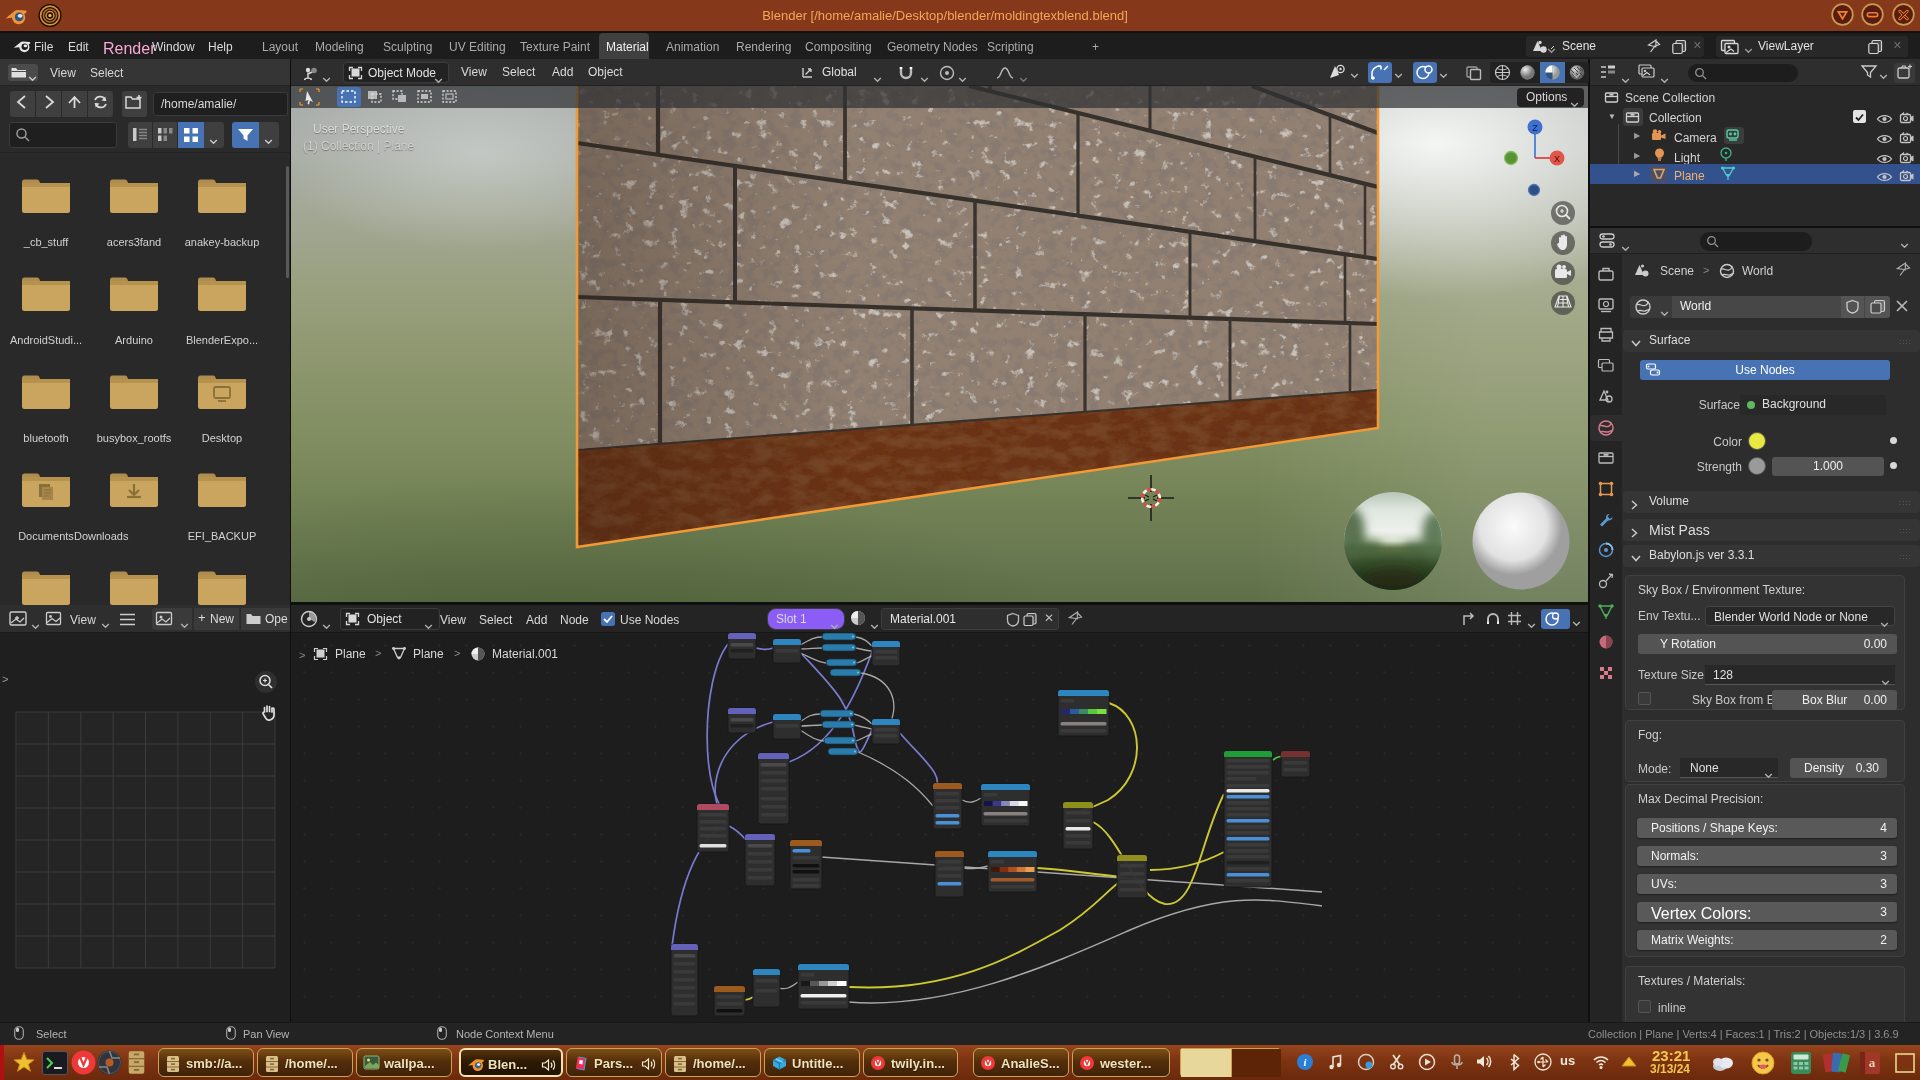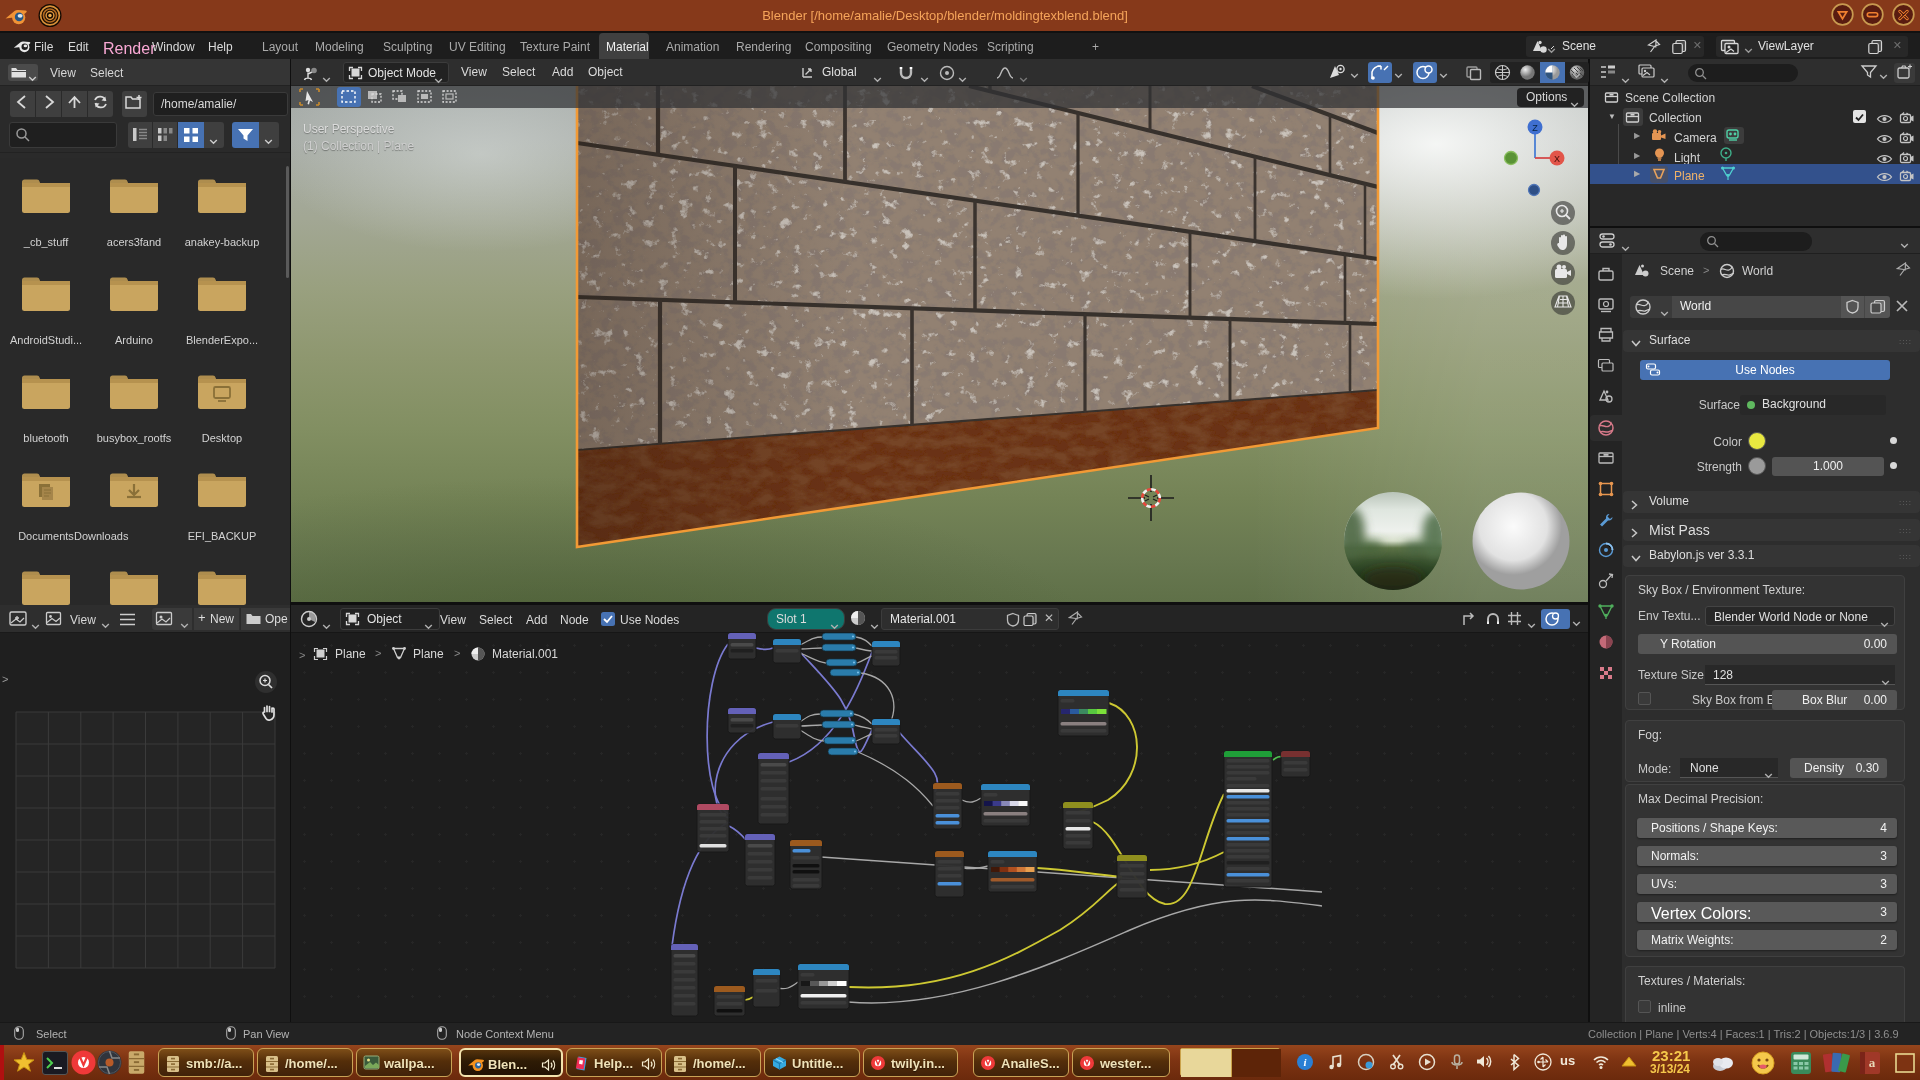--- a/index.html
+++ b/index.html
@@ -455,21 +455,21 @@
 <div style="position:absolute;left:438px;top:87px;width:24px;height:20px;"><svg width="24" height="20" viewBox="0 0 24 20">
       <rect x="5" y="4" width="13" height="11" fill="none" stroke="#d9d9d9" stroke-width="1.3" stroke-dasharray="2 1.6"></rect>
       <rect x="8" y="7" width="7" height="5" fill="none" stroke="#b9b9b9" stroke-width="1.2"></rect>
     </svg></div>
 <div style="position:absolute;left:1517px;top:88px;width:67px;height:19px;background:rgba(24,24,24,0.85);border-radius:4px;">
     <span style="position:absolute;left:9px;top:2px;font-size:12px;color:#d8d8d8">Options</span>
     <span style="position:absolute;right:5px;top:7px"><svg width="9" height="6" viewBox="0 0 9 6" style="vertical-align:1px">
         <path d="M1.2 1 L4.5 4.2 L7.8 1" stroke="#b0b0b0" stroke-width="1.4" fill="none"></path>
       </svg></span>
   </div>
-<div style="position:absolute;left:303px;top:122px;font-size:12px;color:#dcdcdc;font-weight:normal;white-space:nowrap;text-shadow:0 1px 1px rgba(0,0,0,0.35)">User Perspective</div>
+<div style="position:absolute;left:313px;top:122px;font-size:12px;color:#dcdcdc;font-weight:normal;white-space:nowrap;text-shadow:0 1px 1px rgba(0,0,0,0.35)">User Perspective</div>
 <div style="position:absolute;left:303px;top:139px;font-size:12px;color:#cfcfcf;font-weight:normal;white-space:nowrap;text-shadow:0 1px 1px rgba(0,0,0,0.35)">(1) Collection | Plane</div>
 <div style="position:absolute;left:1500px;top:95px;width:80px;height:110px;"><svg width="80" height="110" viewBox="0 0 80 110">
 <path d="M35 39 L35 63" stroke="#4a7fd4" stroke-width="1.8"></path>
 <path d="M35 63 L50 63" stroke="#d44a4a" stroke-width="1.8"></path>
 <circle cx="35" cy="32" r="7.5" fill="#3f6fd0"></circle>
       <text x="35" y="35.5" font-size="9" fill="#06233f" text-anchor="middle" font-family="Liberation Sans">Z</text>
 <circle cx="57" cy="63" r="7.5" fill="#e25549"></circle>
       <text x="57" y="66.5" font-size="9" fill="#3f0c06" text-anchor="middle" font-family="Liberation Sans">X</text>
 <circle cx="11" cy="63" r="6.5" fill="#5a9335" stroke="#8abf5e" stroke-width="1.3"></circle>
 <circle cx="34" cy="95" r="5.5" fill="#2e4f86" stroke="#5076b8" stroke-width="1.3"></circle>
@@ -616,21 +616,21 @@
         <path d="M1.2 1 L4.5 4.2 L7.8 1" stroke="#b0b0b0" stroke-width="1.4" fill="none"></path>
       </svg></span></div>
 <div style="position:absolute;left:440px;top:613px;font-size:12px;color:#dadada;font-weight:normal;white-space:nowrap;">View</div>
 <div style="position:absolute;left:479px;top:613px;font-size:12px;color:#dadada;font-weight:normal;white-space:nowrap;">Select</div>
 <div style="position:absolute;left:526px;top:613px;font-size:12px;color:#dadada;font-weight:normal;white-space:nowrap;">Add</div>
 <div style="position:absolute;left:560px;top:613px;font-size:12px;color:#dadada;font-weight:normal;white-space:nowrap;">Node</div>
 <div style="position:absolute;left:601px;top:612px;width:14px;height:14px;background:#4772b3;border-radius:2.5px;"><svg width="14" height="14" viewBox="0 0 14 14">
       <path d="M3 7 L6 10 L11 4" stroke="#fff" stroke-width="1.8" fill="none"></path>
     </svg></div>
 <div style="position:absolute;left:620px;top:613px;font-size:12px;color:#dadada;font-weight:normal;white-space:nowrap;">Use Nodes</div>
-<div style="position:absolute;left:767px;top:608px;width:78px;height:22px;background:#0f766e;border:1px solid #3c3c3c;border-radius:9px;">
+<div style="position:absolute;left:767px;top:608px;width:78px;height:22px;background:#8b5cf6;border:1px solid #3c3c3c;border-radius:9px;">
     <span style="position:absolute;left:8px;top:3px;font-size:12px;color:#ddd">Slot 1</span>
     <span style="position:absolute;right:5px;top:8px"><svg width="9" height="6" viewBox="0 0 9 6" style="vertical-align:1px">
         <path d="M1.2 1 L4.5 4.2 L7.8 1" stroke="#b0b0b0" stroke-width="1.4" fill="none"></path>
       </svg></span>
   </div>
 <div style="position:absolute;left:849px;top:609px;width:30px;height:20px;"><svg width="18" height="18" viewBox="0 0 18 18">
       <circle cx="9" cy="9" r="7" fill="#ccc"></circle>
       <path d="M9 2 A 7 7 0 0 1 9 16 Z" fill="#555"></path>
       <path d="M9 2 A 7 7 0 0 0 2 9 L 9 9 Z" fill="#eee"></path>
     </svg><span style="position:absolute;right:0;top:8px"><svg width="9" height="6" viewBox="0 0 9 6" style="vertical-align:1px">
@@ -1399,21 +1399,21 @@
         <path d="M1.5 5 L4 5 L7.5 2 L7.5 12 L4 9 L1.5 9 Z" fill="none" stroke="#f5ecd0" stroke-width="1.2"></path>
         <path d="M10 4.5 A 4 4 0 0 1 10 9.5 M12 2.5 A 7 7 0 0 1 12 11.5" stroke="#f5ecd0" stroke-width="1.2" fill="none"></path>
       </svg></span>
   </div>
 <div style="position:absolute;left:566px;top:1048px;width:96px;height:29px;background:linear-gradient(#7e4e18,#542e0a 45%,#41220a);border:1.5px solid #c9a356;border-radius:6px;">
     <span style="position:absolute;left:6px;top:6px"><svg width="17" height="17" viewBox="0 0 17 17">
         <path d="M5.5 1.5 L13.5 3 L11.5 15.5 L3.5 14 Z" fill="#3ba3e8"></path>
         <path d="M4.6 2.2 L12.3 3.6 L10.6 14.6 L2.9 13.2 Z" fill="#ef2d56"></path>
         <path d="M6.6 5 L10 5.6 L9.4 9.4 L6 8.8 Z" fill="#fff"></path>
       </svg></span>
-    <span style="position:absolute;left:27px;top:7px;font-size:13px;font-weight:bold;color:#f0e2b8;text-shadow:0 1px 1px rgba(0,0,0,0.5)">Help...</span>
+    <span style="position:absolute;left:27px;top:7px;font-size:13px;font-weight:bold;color:#f0e2b8;text-shadow:0 1px 1px rgba(0,0,0,0.5)">Pars...</span>
     <span style="position:absolute;right:4px;top:8px"><svg width="16" height="14" viewBox="0 0 16 14">
         <path d="M1.5 5 L4 5 L7.5 2 L7.5 12 L4 9 L1.5 9 Z" fill="none" stroke="#f5ecd0" stroke-width="1.2"></path>
         <path d="M10 4.5 A 4 4 0 0 1 10 9.5 M12 2.5 A 7 7 0 0 1 12 11.5" stroke="#f5ecd0" stroke-width="1.2" fill="none"></path>
       </svg></span>
   </div>
 <div style="position:absolute;left:665px;top:1048px;width:96px;height:29px;background:linear-gradient(#7e4e18,#542e0a 45%,#41220a);border:1.5px solid #c9a356;border-radius:6px;">
     <span style="position:absolute;left:6px;top:6px"><svg width="16" height="18" viewBox="0 0 16 18">
         <rect x="2" y="1" width="12" height="16" rx="1.5" fill="#d9c08a"></rect>
         <path d="M2 6.5 h12 M2 12 h12" stroke="#8a6a34" stroke-width="1"></path>
         <rect x="6" y="2.8" width="4" height="1.6" fill="#8a6a34"></rect>

